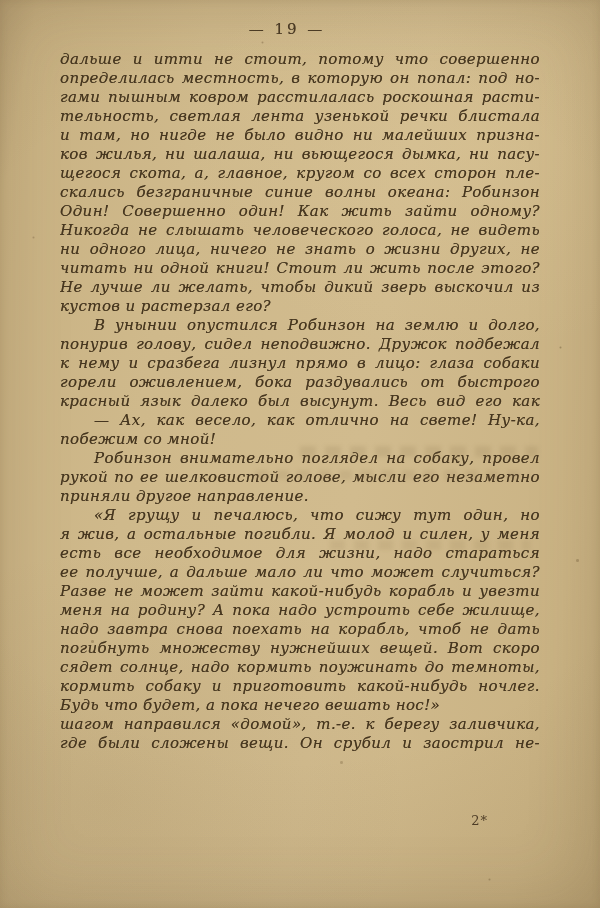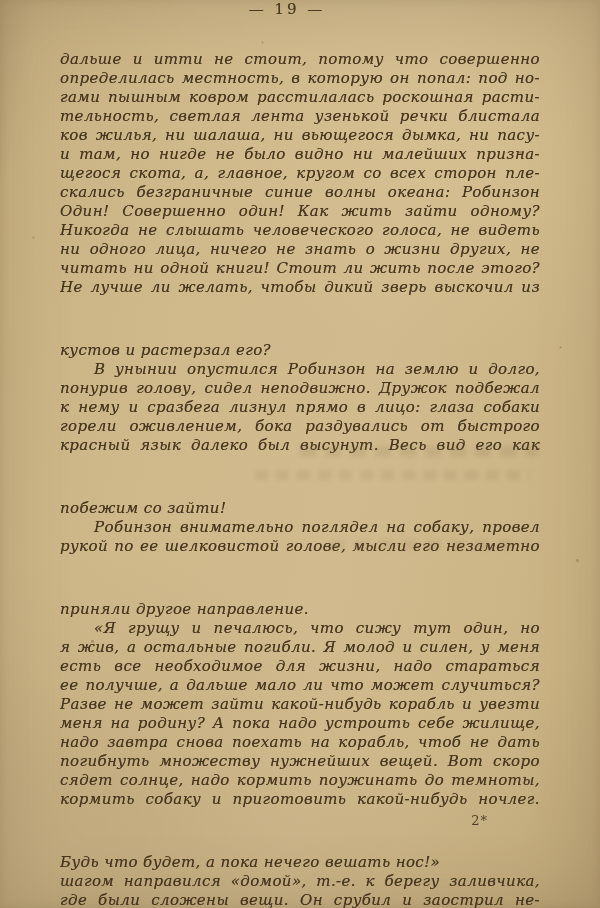--- a/index.html
+++ b/index.html
@@ -19,21 +19,21 @@
     background:
       radial-gradient(ellipse 420px 300px at 78% 16%, rgba(235,214,165,0.18), transparent 70%),
       radial-gradient(ellipse 500px 420px at 18% 88%, rgba(118,93,56,0.10), transparent 60%),
       radial-gradient(ellipse 700px 640px at 50% 45%, rgba(0,0,0,0) 55%, rgba(108,85,50,0.16) 100%),
       linear-gradient(100deg, #bda67a 0%, #c9b283 5%, #cfb98b 28%, #d1bb8e 58%, #cab384 88%, #c2ab7c 100%);
     box-shadow: inset 0 0 70px rgba(100,78,46,0.22), inset 0 0 8px rgba(100,78,46,0.14);
   }
 
   .folio {
     position: absolute;
-    top: 0;
+    top: 20px;
     left: 0;
     width: 574px; 
     text-align: center;
     font-size: 15px;
     letter-spacing: 3px;
     color: #4a3a24;
     text-shadow: 0 0 0.6px rgba(74,58,36,0.65);
   }
 
   .text-block {
@@ -49,21 +49,20 @@
   .line {
     height: 19px;
     overflow: hidden;
     text-align: justify;
     text-align-last: justify;
     white-space: normal;
     font-style: italic;
   }
   .line.para-end {
     text-align-last: left;
-    margin-top: 44px;
   }
   .line.indent {
     padding-left: 34px;
   }
 
   .sig {
     position: absolute;
     top: 813px;
     left: 60px;
     width: 480px;
@@ -117,36 +116,37 @@
 <body>
 
 <div class="page">
   <div class="folio">— 19 —</div>
 
   <div class="text-block">
       <div class="line">дальше и итти не стоит, потому что совершенно ясно</div>
       <div class="line">определилась местность, в которую он попал: под но-</div>
       <div class="line">гами пышным ковром расстилалась роскошная расти-</div>
       <div class="line">тельность, светлая лента узенькой речки блистала тут</div>
+      <div class="line">и там, но нигде не было видно ни малейших призна-</div>
       <div class="line">ков жилья, ни шалаша, ни вьющегося дымка, ни пасу-</div>
-      <div class="line">и там, но нигде не было видно ни малейших призна-</div>
       <div class="line">щегося скота, а, главное, кругом со всех сторон пле-</div>
       <div class="line">скались безграничные синие волны океана: Робинзон</div>
       <div class="line">Один! Совершенно один! Как жить зайти одному?</div>
       <div class="line">Никогда не слышать человеческого голоса, не видеть</div>
       <div class="line">ни одного лица, ничего не знать о жизни других, не</div>
       <div class="line">читать ни одной книги! Стоит ли жить после этого?</div>
       <div class="line">Не лучше ли желать, чтобы дикий зверь выскочил из</div>
       <div class="line para-end">кустов и растерзал его?</div>
       <div class="line indent">В унынии опустился Робинзон на землю и долго,</div>
       <div class="line">понурив голову, сидел неподвижно. Дружок подбежал</div>
       <div class="line">к нему и сразбега лизнул прямо в лицо: глаза собаки</div>
       <div class="line">горели оживлением, бока раздувались от быстрого бега,</div>
       <div class="line">красный язык далеко был высунут. Весь вид его как</div>
-      <div class="line para-end">побежим со зайти!</div>
+      <div class="line indent">— Ах, как весело, как отлично на свете! Ну-ка,</div>
+      <div class="line para-end">побежим со мной!</div>
       <div class="line indent">Робинзон внимательно поглядел на собаку, провел</div>
       <div class="line">рукой по ее шелковистой голове, мысли его незаметно</div>
       <div class="line para-end">приняли другое направление.</div>
       <div class="line indent">«Я грущу и печалюсь, что сижу тут один, но</div>
       <div class="line">я жив, а остальные погибли. Я молод и силен, у меня</div>
       <div class="line">есть все необходимое для жизни, надо стараться устроить</div>
       <div class="line">ее получше, а дальше мало ли что может случиться?</div>
       <div class="line">Разве не может зайти какой-нибудь корабль и увезти</div>
       <div class="line">меня на родину? А пока надо устроить себе жилище,</div>
       <div class="line">надо завтра снова поехать на корабль, чтоб не дать</div>

